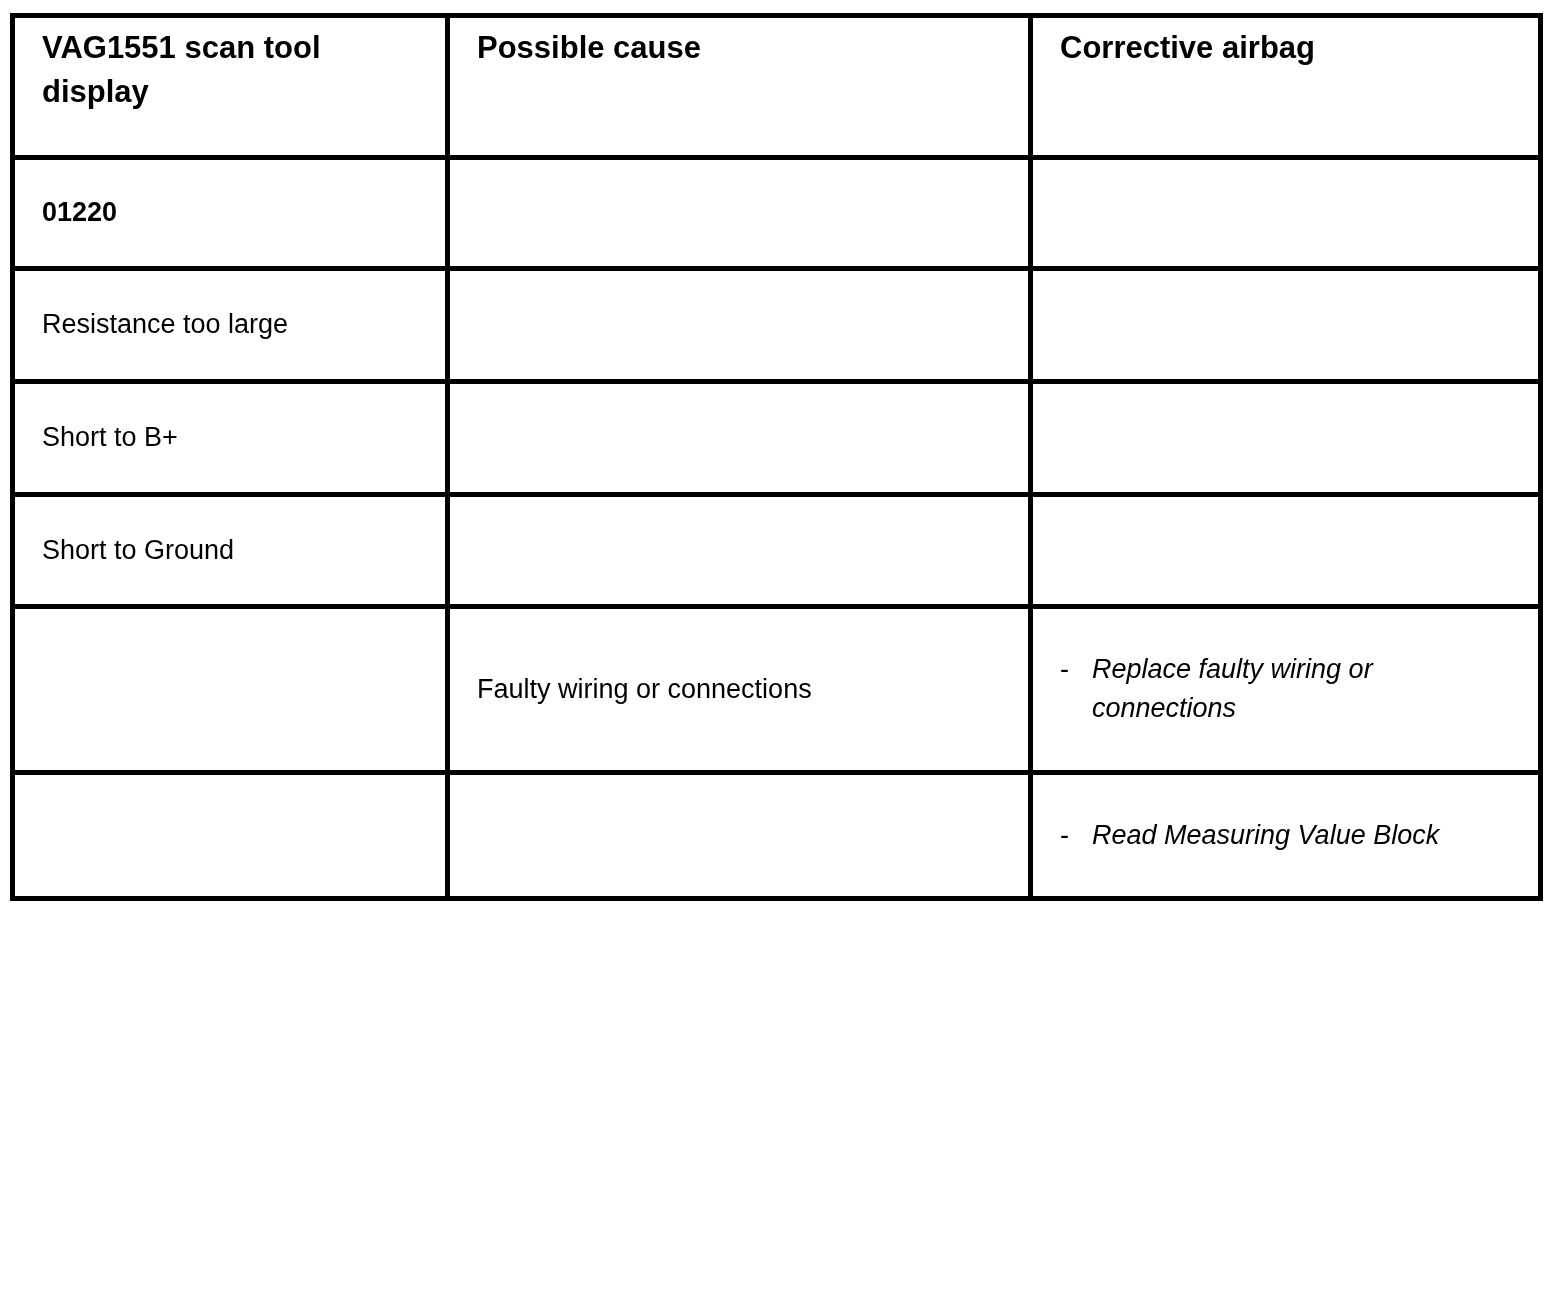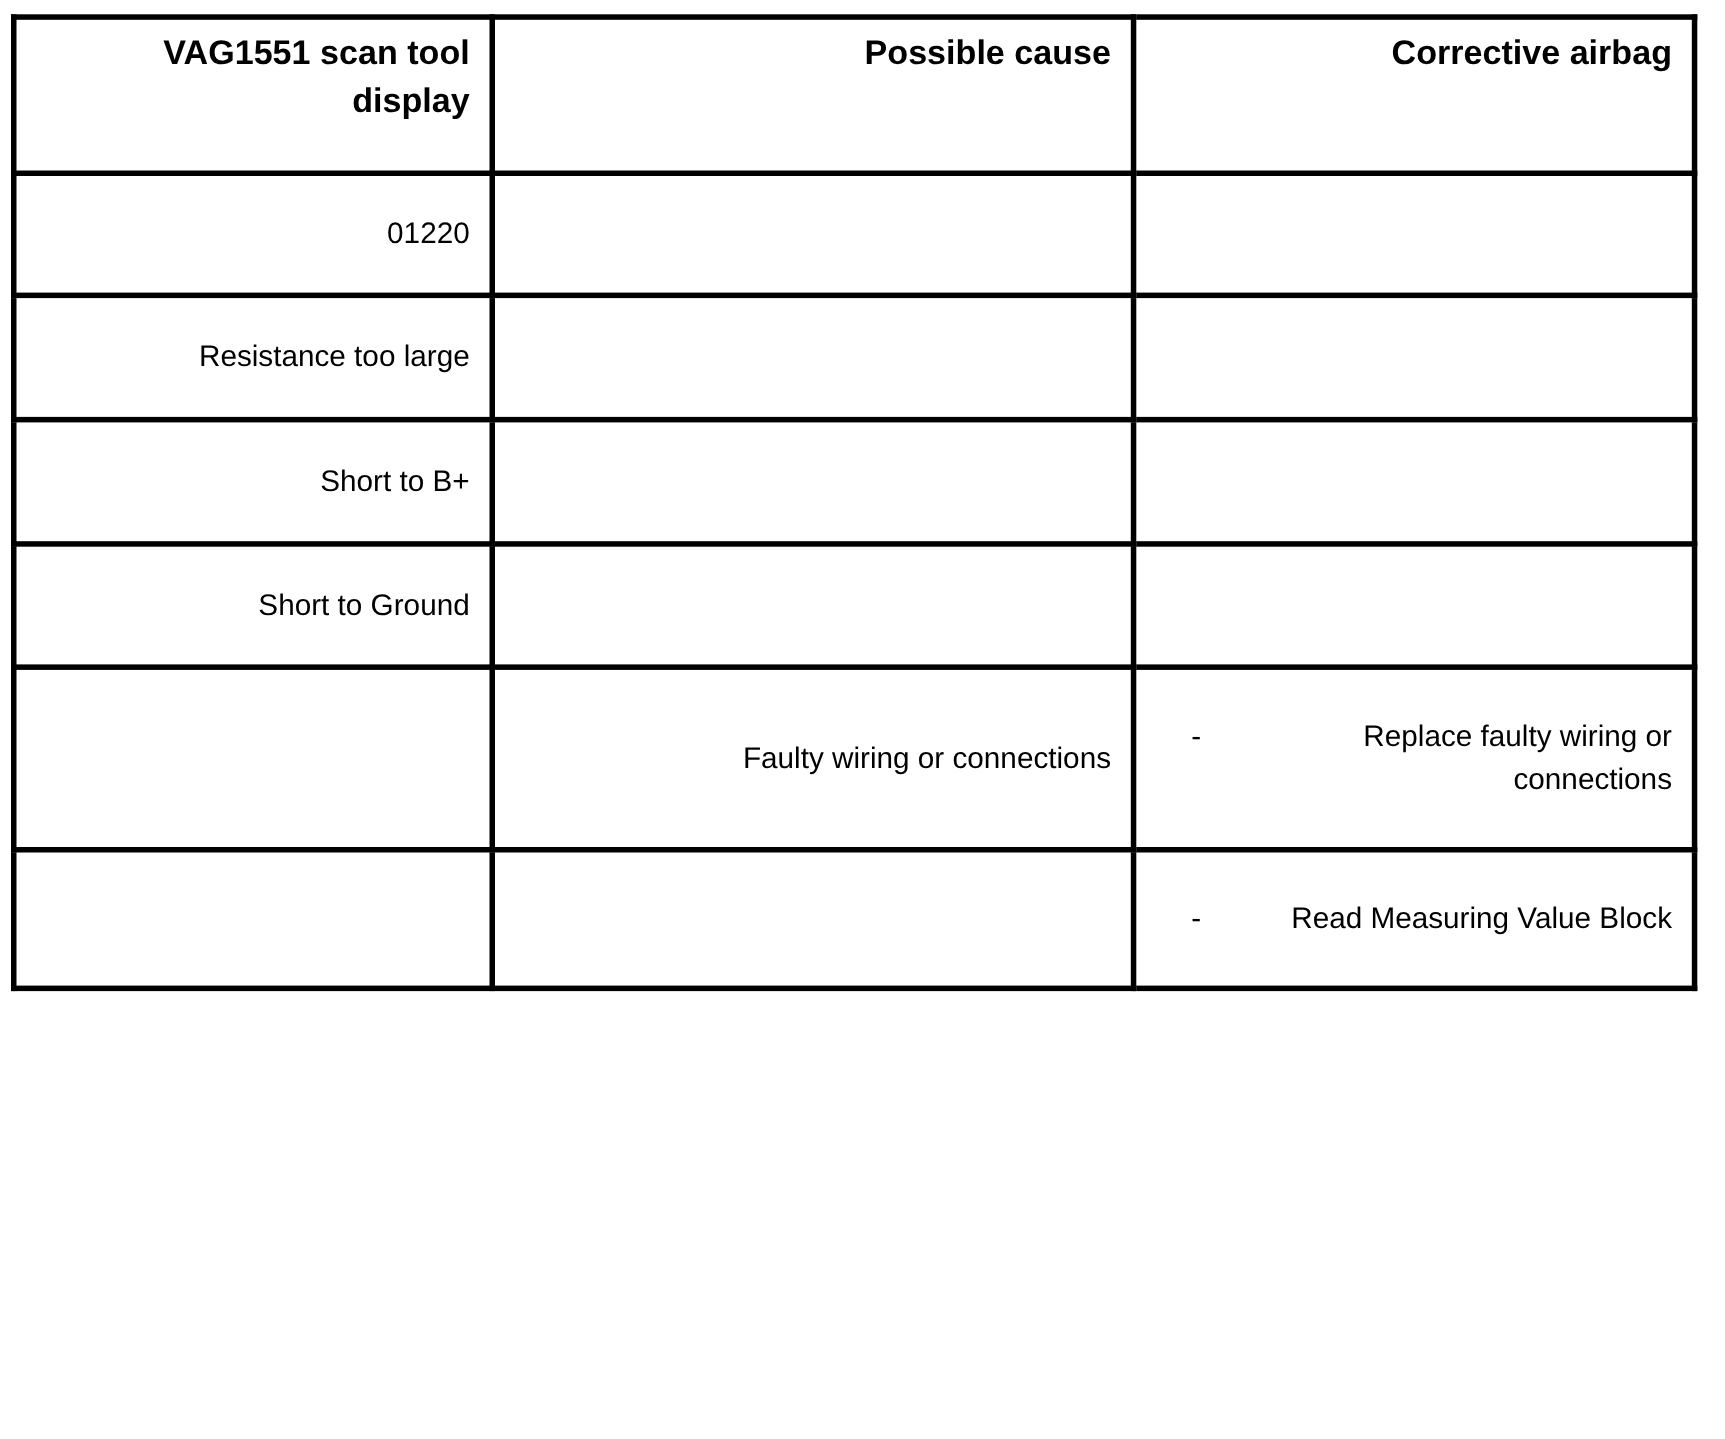--- a/index.html
+++ b/index.html
@@ -25,43 +25,42 @@
     width: 1528px;
   }
   table.diag td {
     border: 5px solid #000000;
     vertical-align: middle;
     padding: 2px 18px 2px 27px;
     font-size: 27px;
     line-height: 1.45;
     white-space: pre-line;
     overflow: hidden;
-    text-align: right;
   }
   tr.r-head td {
     font-weight: bold;
     font-size: 31px;
     vertical-align: top;
     padding-top: 8px;
     line-height: 1.42;
   }
-  td.code { font-weight: normal; }
+  td.code { font-weight: bold; }
   tr.r-head  { height: 142px; }
   tr.r-code  { height: 111px; }
   tr.r-name  { height: 154px; }
   tr.r-sym1  { height: 113px; }
   tr.r-sym2  { height: 114px; }
   tr.r-sym3  { height: 113px; }
   tr.r-sym4  { height: 112px; }
   tr.r-act1  { height: 155px; }
   tr.r-act2  { height: 152px; }
   tr.r-act3  { height: 114px; }
   .action { display: flex; align-items: flex-start; }
   .dash   { flex: 0 0 32px; }
-  .atext  { flex: 1 1 auto; white-space: pre-line; }
+  .atext  { flex: 1 1 auto; white-space: pre-line; font-style: italic; }
 </style>
 </head>
 <body>
 
 <div id="page">
   <table class="diag">
     <colgroup>
       <col style="width:435px">
       <col style="width:583px">
       <col style="width:510px">

